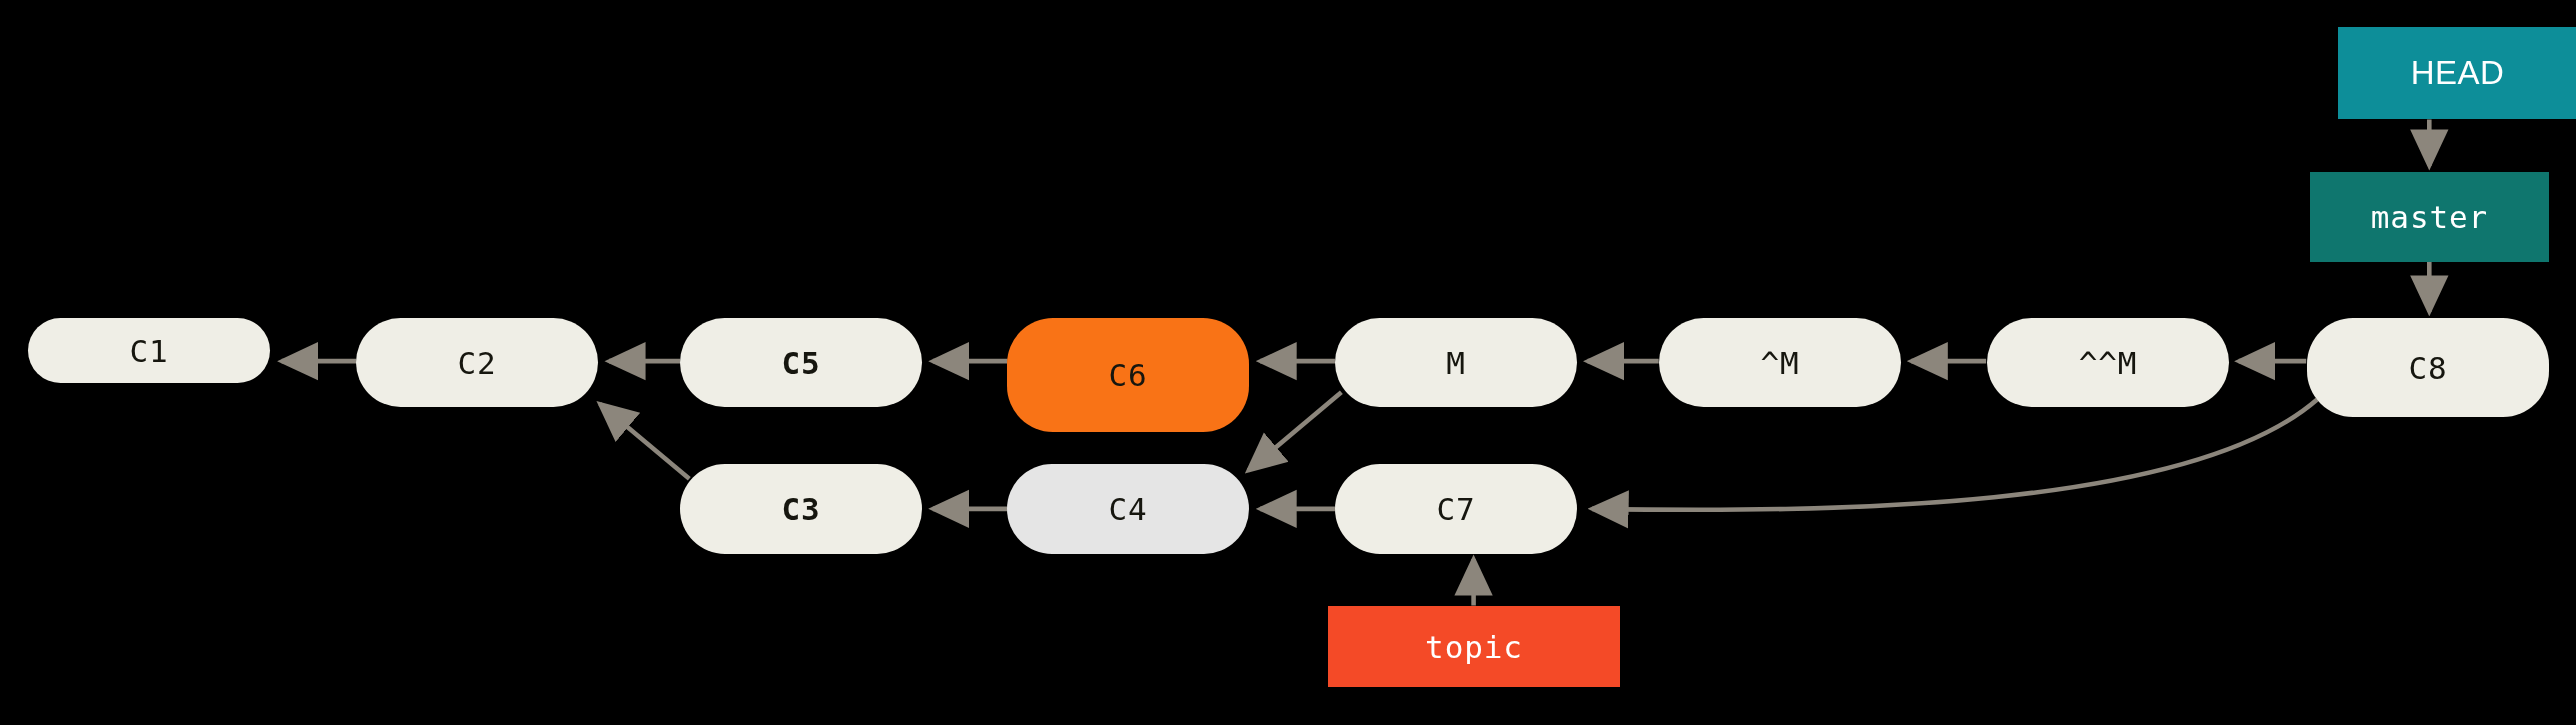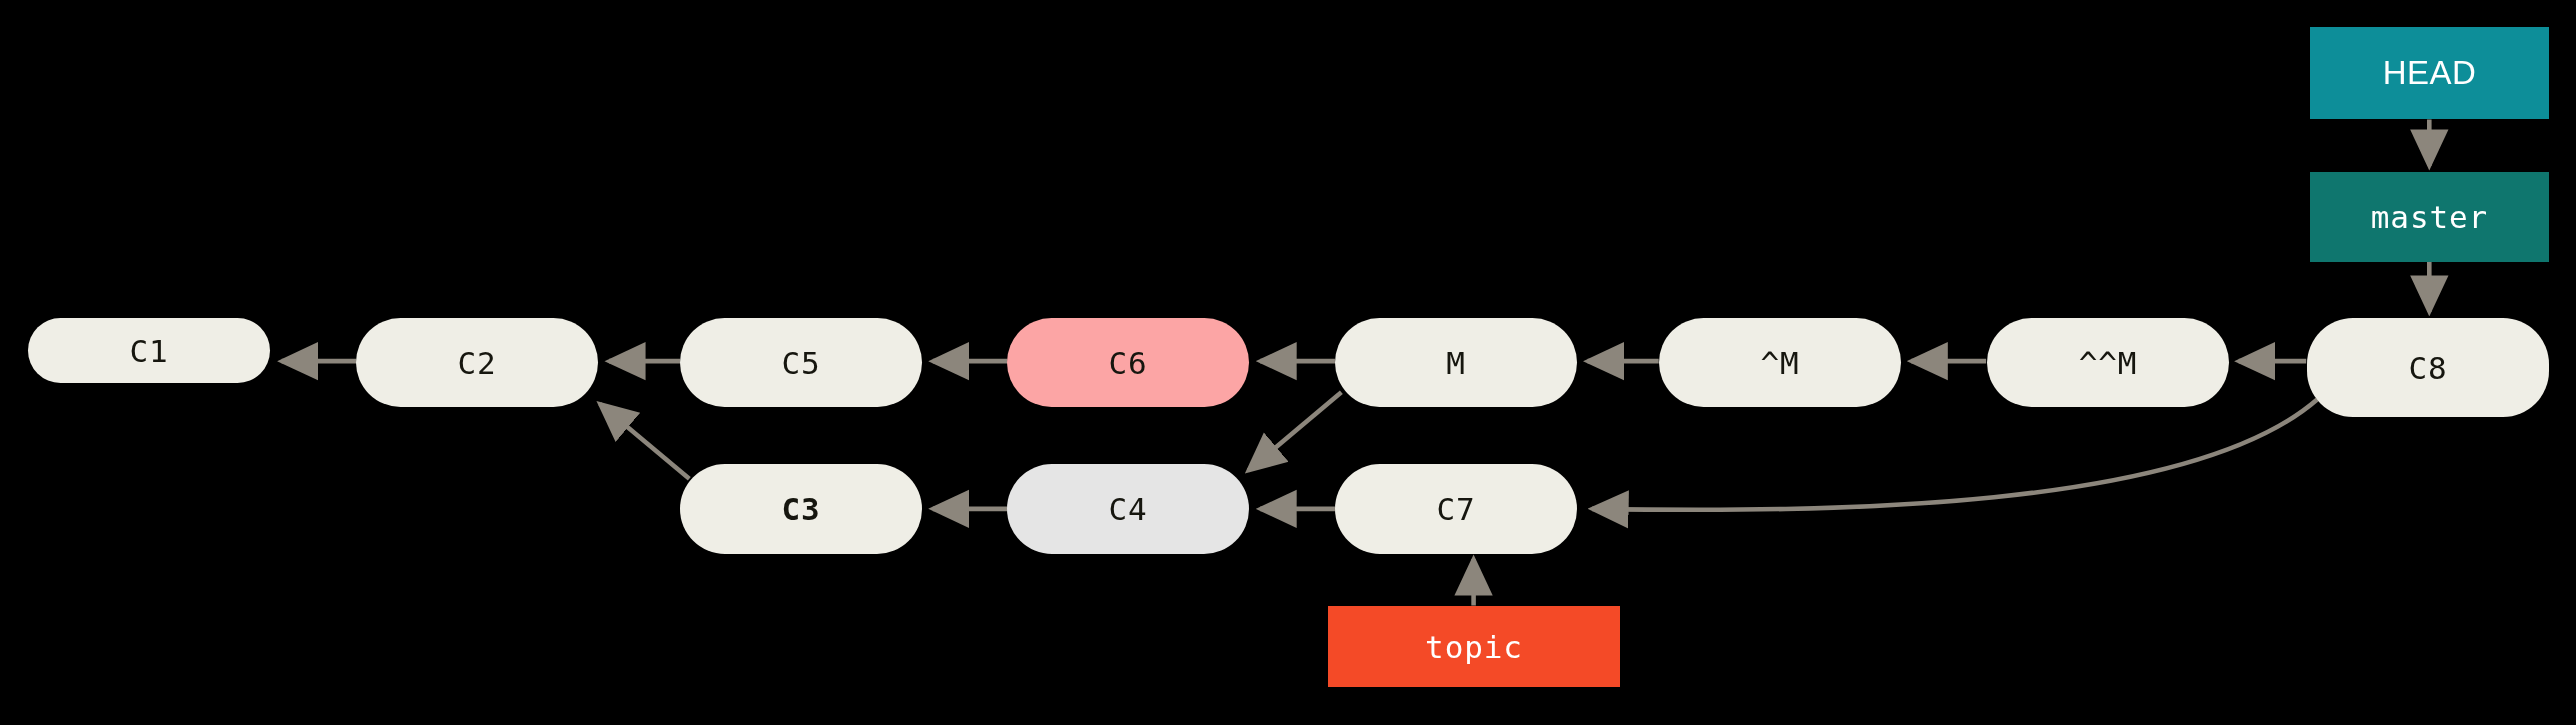--- a/index.html
+++ b/index.html
@@ -42,21 +42,21 @@
     box-sizing: border-box;
     display: flex;
     align-items: center;
     justify-content: center;
     color: #ffffff;
     font-size: 31px;
     letter-spacing: 0.9px;
     z-index: 3;
   }
   .reflabel.mono { font-family: "DejaVu Sans Mono", monospace; }
-  .reflabel.sans { font-family: "Liberation Sans", sans-serif; font-size: 33px; letter-spacing: 0.5px; }
+  .reflabel.sans { font-family: "Liberation Sans", sans-serif; font-size: 33px; letter-spacing: 0.5px; margin-left: 28px; }
 </style>
 </head>
 <body>
 
 <div id="stage">
 
   <svg id="edges" viewBox="0 0 2823 795" xmlns="http://www.w3.org/2000/svg">
     <defs>
       <marker id="ah" markerWidth="9" markerHeight="9" refX="8" refY="4.5" orient="auto" markerUnits="strokeWidth">
         <path d="M0,0.3 L9,4.5 L0,8.7 z" fill="#8c867c"></path>
@@ -87,24 +87,24 @@
     </g>
   </svg>
 
   <div id="commit-layer">
       <div class="commit" style="left: 28px; top: 318px; width: 242px; height: 65px; background: rgb(239, 238, 230); color: rgb(22, 22, 15);">
         <span>C1</span>
       </div>
       <div class="commit" style="left: 356px; top: 318px; width: 242px; height: 89px; background: rgb(239, 238, 230); color: rgb(22, 22, 15);">
         <span>C2</span>
       </div>
-      <div class="commit" style="left: 680px; top: 318px; width: 242px; height: 89px; background: rgb(239, 238, 230); color: rgb(22, 22, 15);">
+      <div class="commit" style="left: 680px; top: 318px; width: 242px; height: 89px; background: rgb(239, 238, 230); color: rgb(22, 22, 15); font-weight: bold;">
         <span>C5</span>
       </div>
-      <div class="commit" style="left: 1007px; top: 318px; width: 242px; height: 89px; background: #fca5a5; color: rgb(22, 22, 15);">
+      <div class="commit" style="left: 1007px; top: 318px; width: 242px; height: 114px; background: #f97316; color: rgb(22, 22, 15);">
         <span>C6</span>
       </div>
       <div class="commit" style="left: 1335px; top: 318px; width: 242px; height: 89px; background: rgb(239, 238, 230); color: rgb(22, 22, 15);">
         <span>M</span>
       </div>
       <div class="commit" style="left: 1659px; top: 318px; width: 242px; height: 89px; background: rgb(239, 238, 230); color: rgb(22, 22, 15);">
         <span>^M</span>
       </div>
       <div class="commit" style="left: 1987px; top: 318px; width: 242px; height: 89px; background: rgb(239, 238, 230); color: rgb(22, 22, 15);">
         <span>^^M</span>

